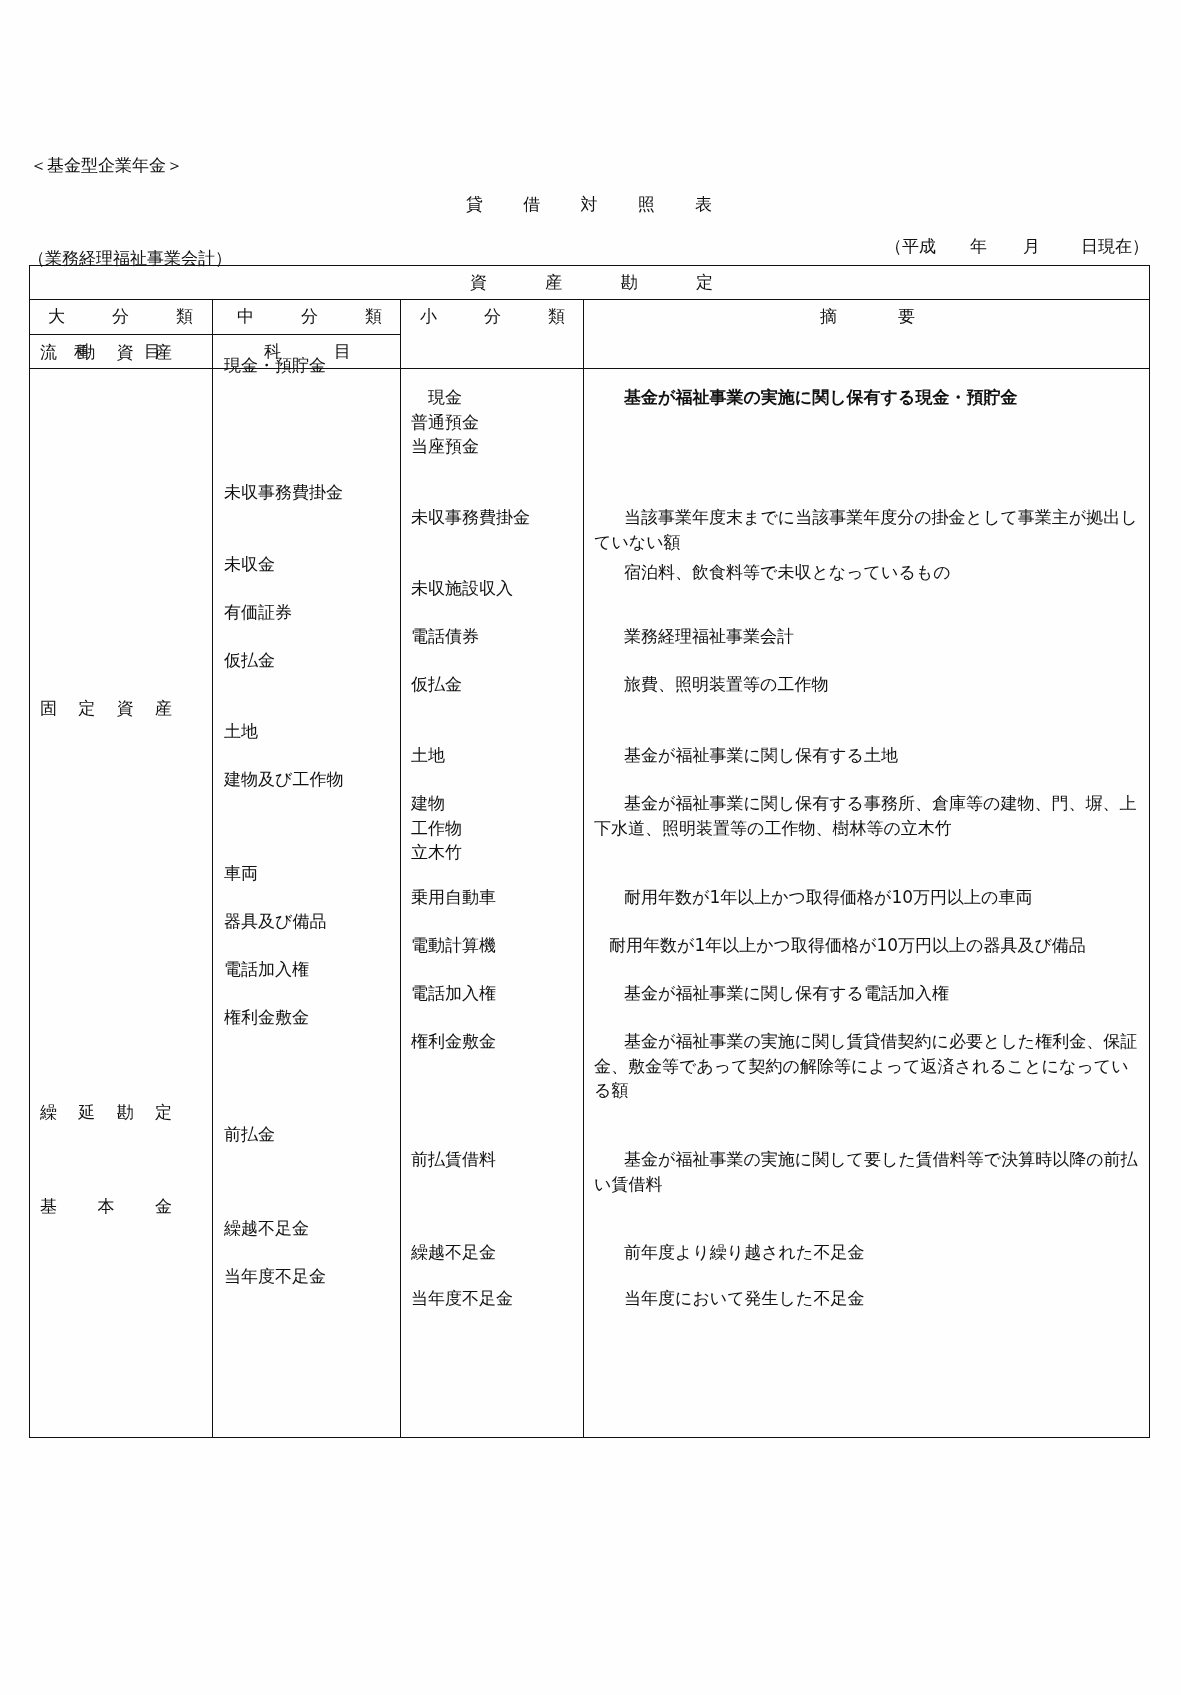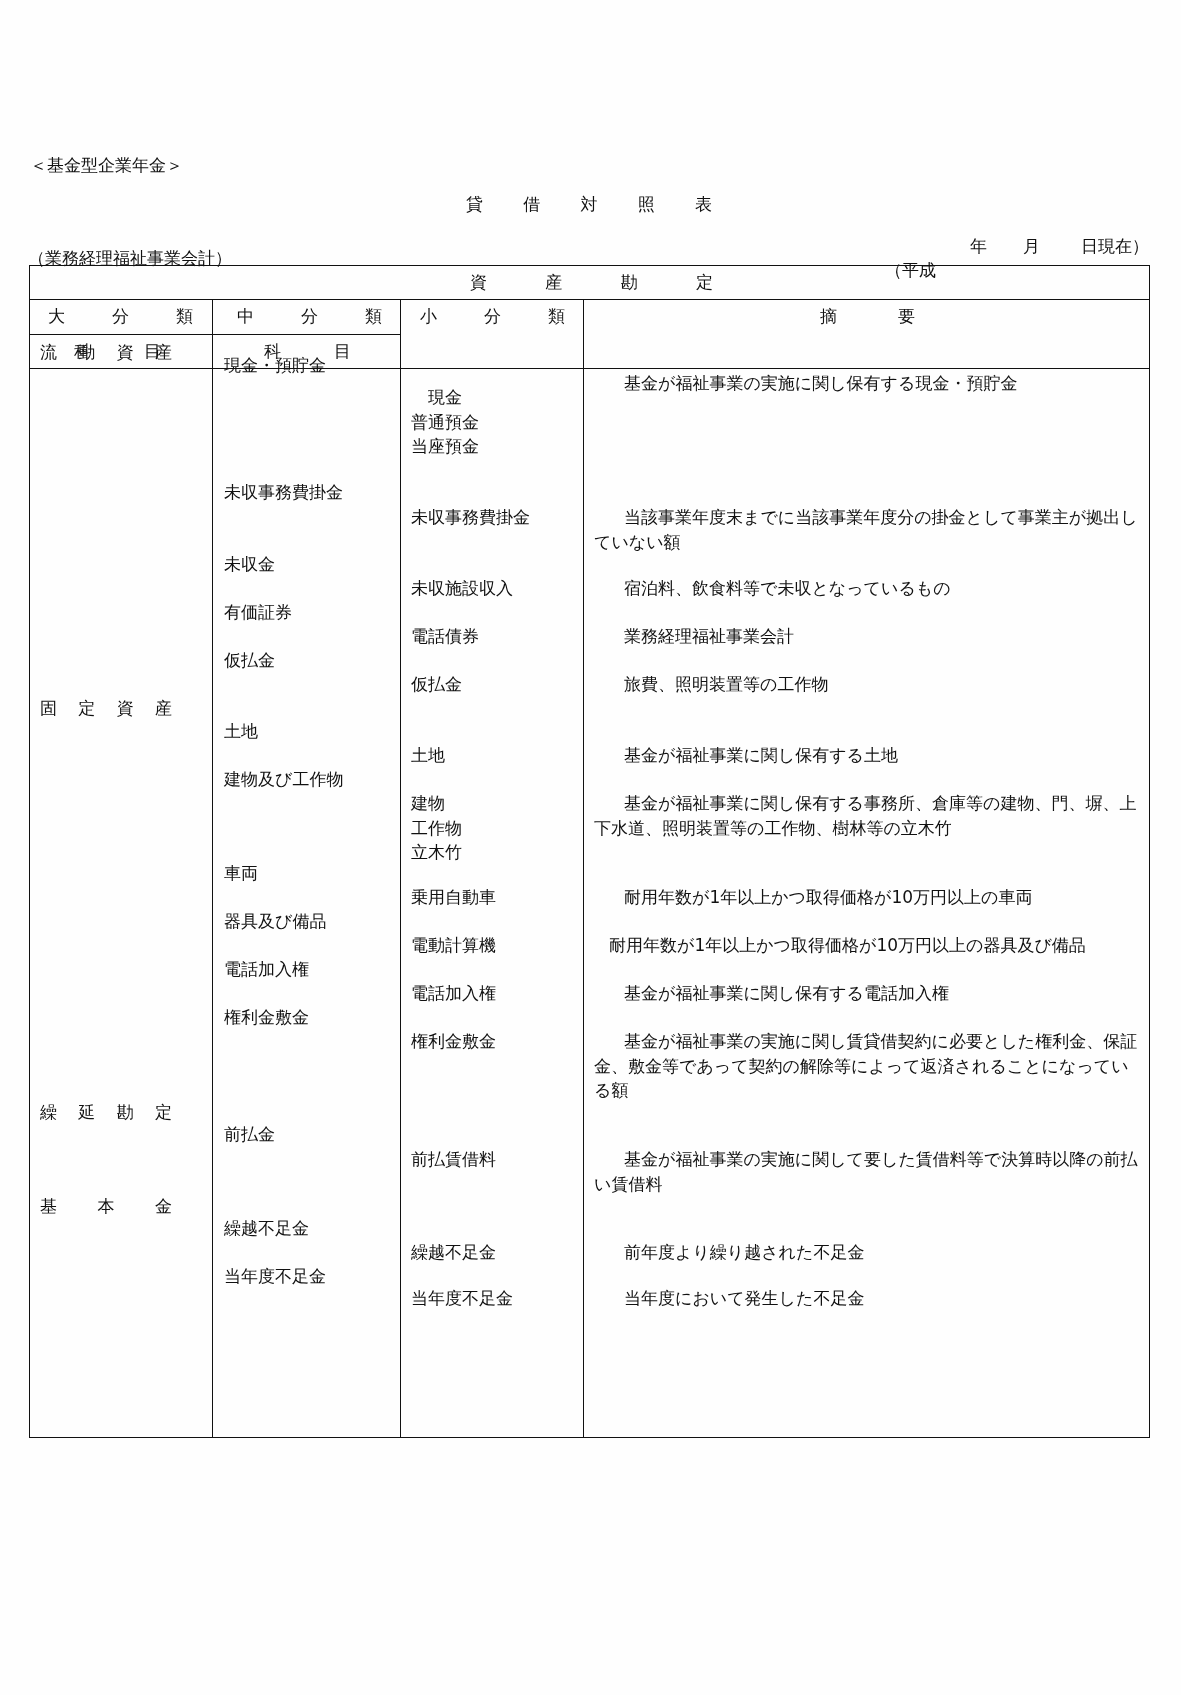--- a/index.html
+++ b/index.html
@@ -21,21 +21,21 @@
     <span>貸</span>
     <span>借</span>
     <span>対</span>
     <span>照</span>
     <span>表</span>
   </div>
 
 <div class="abs" style="left:28px; top:248px;">（業務経理福祉事業会計）</div>
 
 <div class="abs" style="left:885px; top:236px; width:265px;">
-  <span style="position:absolute; left:0;margin-top:24px;">（平成</span>
+  <span style="position:absolute; left:0;">（平成</span>
   <span style="position:absolute; left:85px;">年</span>
   <span style="position:absolute; left:138px;">月</span>
   <span style="position:absolute; left:196px;">日現在）</span>
 </div>
 
 <div class="table-box"></div>
 
 <div class="hline" style="left:29px; top:299px; width:1121px;"></div>
 <div class="hline" style="left:29px; top:334px; width:372px;"></div>
 <div class="hline" style="left:29px; top:368px; width:1121px;"></div>
@@ -126,23 +126,23 @@
     <div class="cell-txt" style="left: 411px; top: 791px; white-space: pre;">建物
 工作物
 立木竹</div>
     <div class="cell-txt" style="left: 411px; top: 885px; white-space: pre;">乗用自動車</div>
     <div class="cell-txt" style="left: 411px; top: 933px; white-space: pre;">電動計算機</div>
     <div class="cell-txt" style="left: 411px; top: 981px; white-space: pre;">電話加入権</div>
     <div class="cell-txt" style="left: 411px; top: 1029px; white-space: pre;">権利金敷金</div>
     <div class="cell-txt" style="left: 411px; top: 1147px; white-space: pre;">前払賃借料</div>
     <div class="cell-txt" style="left: 411px; top: 1240px; white-space: pre;">繰越不足金</div>
     <div class="cell-txt" style="left: 411px; top: 1286px; white-space: pre;">当年度不足金</div>
-    <div class="desc" style="left: 594px; top: 371px;">基金が福祉事業の実施に関し保有する現金・預貯金</div>
+    <div class="desc" style="left: 594px; top: 385px; font-weight: bold;">基金が福祉事業の実施に関し保有する現金・預貯金</div>
     <div class="desc" style="left: 594px; top: 505px;">当該事業年度末までに当該事業年度分の掛金として事業主が拠出していない額</div>
-    <div class="desc" style="left: 594px; top: 576px;">宿泊料、飲食料等で未収となっているもの</div>
+    <div class="desc" style="left: 594px; top: 560px;">宿泊料、飲食料等で未収となっているもの</div>
     <div class="desc" style="left: 594px; top: 624px;">業務経理福祉事業会計</div>
     <div class="desc" style="left: 594px; top: 672px;">旅費、照明装置等の工作物</div>
     <div class="desc" style="left: 594px; top: 743px;">基金が福祉事業に関し保有する土地</div>
     <div class="desc" style="left: 594px; top: 791px;">基金が福祉事業に関し保有する事務所、倉庫等の建物、門、塀、上下水道、照明装置等の工作物、樹林等の立木竹</div>
     <div class="desc" style="left: 594px; top: 885px;">耐用年数が1年以上かつ取得価格が10万円以上の車両</div>
     <div class="desc" style="left: 579px; top: 933px;">耐用年数が1年以上かつ取得価格が10万円以上の器具及び備品</div>
     <div class="desc" style="left: 594px; top: 981px;">基金が福祉事業に関し保有する電話加入権</div>
     <div class="desc" style="left: 594px; top: 1029px;">基金が福祉事業の実施に関し賃貸借契約に必要とした権利金、保証金、敷金等であって契約の解除等によって返済されることになっている額</div>
     <div class="desc" style="left: 594px; top: 1147px;">基金が福祉事業の実施に関して要した賃借料等で決算時以降の前払い賃借料</div>
     <div class="desc" style="left: 594px; top: 1240px;">前年度より繰り越された不足金</div>

